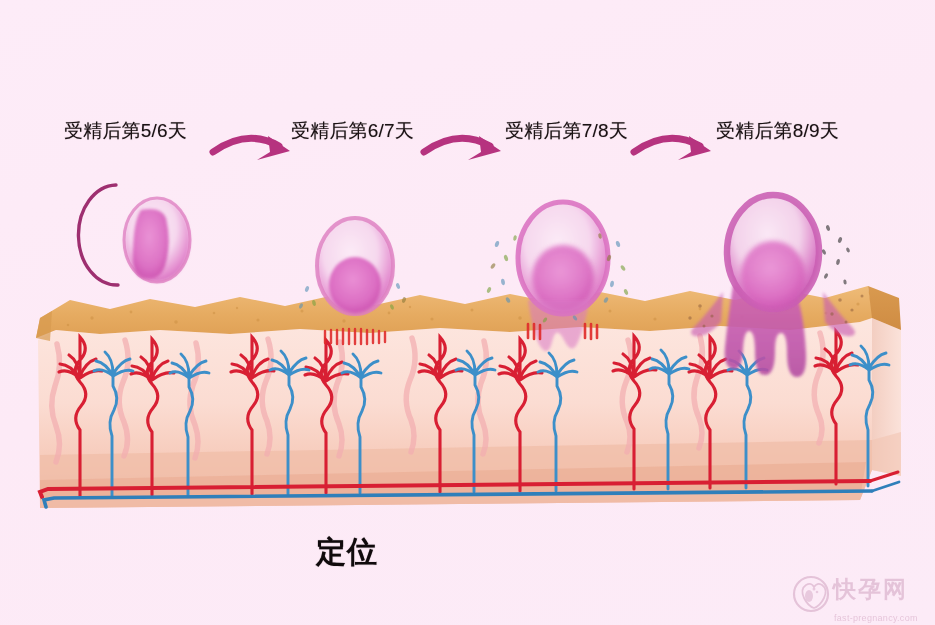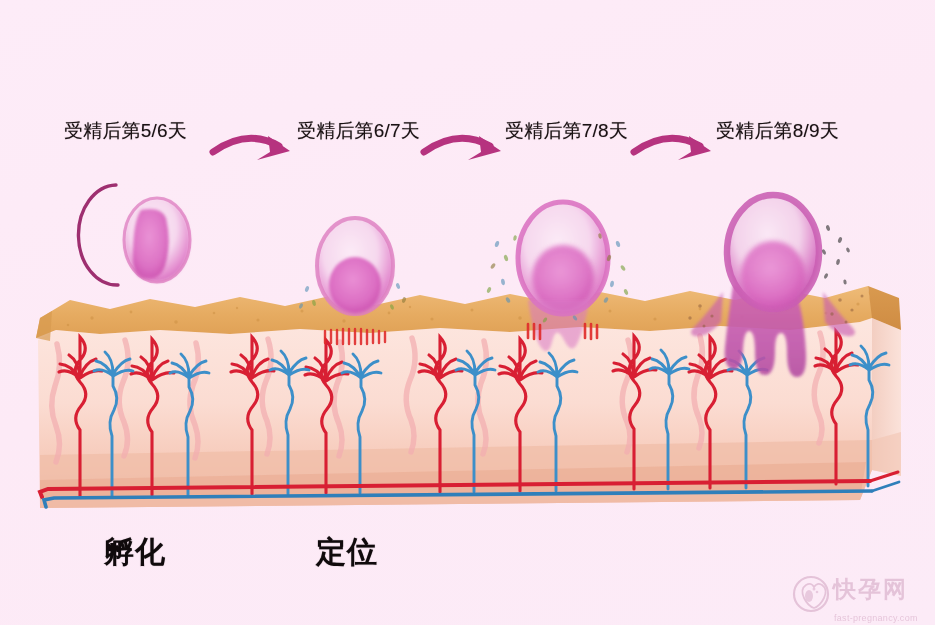--- a/index.html
+++ b/index.html
@@ -24,21 +24,21 @@
     position: absolute;
     top: 118px;
     font-size: 19px;
     font-weight: normal;
     color: #1a1113;
     white-space: nowrap;
     letter-spacing: 0.2px;
     text-shadow: 0 0 1px rgba(0,0,0,0.35);
   }
   .stage-label.l0 { left: 64px; }
-  .stage-label.l1 { left: 297px; text-align: right; }
+  .stage-label.l1 { left: 291px; text-align: right; }
   .stage-label.l2 { left: 505px; text-align: right; }
   .stage-label.l3 { left: 716px; }
 
   
   .phase-label {
     position: absolute;
     top: 532px;
     font-size: 30px;
     font-weight: bold;
     color: #100a0c;
@@ -382,21 +382,20 @@
         <path d="M 711 151 L 689 136 L 691 152 L 678 160 Z" fill="#b6337f" stroke="none"></path>
       </g>
     </g>
   </svg>
 
   <div class="stage-label l0">受精后第5/6天</div>
   <div class="stage-label l1">受精后第6/7天</div>
   <div class="stage-label l2">受精后第7/8天</div>
   <div class="stage-label l3">受精后第8/9天</div>
 
-  <div class="phase-label p0">孵化</div>
   <div class="phase-label p1">定位</div>
 
   <div id="watermark">
     <svg width="40" height="44" viewBox="0 0 40 44">
       <circle cx="19" cy="22" r="17" fill="none" stroke="#b06a95" stroke-width="2.2"></circle>
       <path d="M 12 26 q -4 -9 2 -13 q 5 -3 8 2 q 3 -5 8 -2 q 6 4 2 13 q -4 8 -10 10 q -6 -2 -10 -10 Z" fill="none" stroke="#b06a95" stroke-width="1.8"></path>
       <ellipse cx="17" cy="24" rx="4" ry="6" fill="#b06a95" opacity="0.85"></ellipse>
       <circle cx="22" cy="17" r="1.5" fill="#b06a95" opacity="0.85"></circle>
       <circle cx="25" cy="20" r="1.3" fill="#b06a95" opacity="0.85"></circle>
     </svg>

